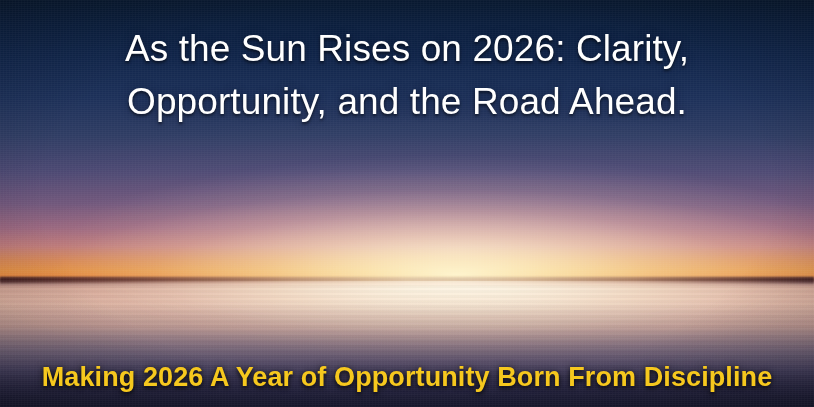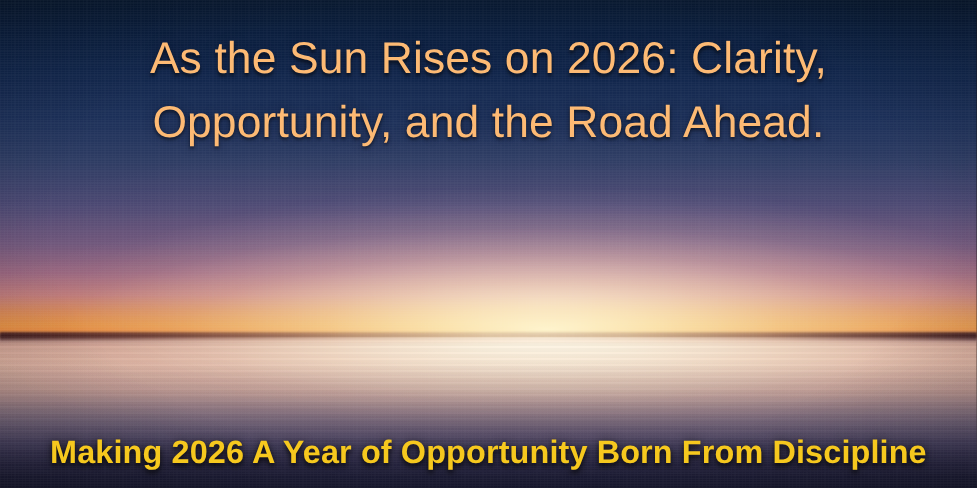--- a/index.html
+++ b/index.html
@@ -170,21 +170,21 @@
     width: 100%;
     height: 100%;
   }
 
   .headline {
     position: absolute;
     left: 0;
     right: 0;
     top: 22px;
     text-align: center;
-    color: #fdba74;
+    color: #ffffff;
     font-size: 37px;
     line-height: 53px;
     font-weight: 400;
     letter-spacing: 0.1px;
     padding: 0 36px;
     box-sizing: border-box;
     text-shadow:
       0 2px 3px rgba(0,0,0,0.55),
       0 0 10px rgba(10,20,48,0.45);
   }

